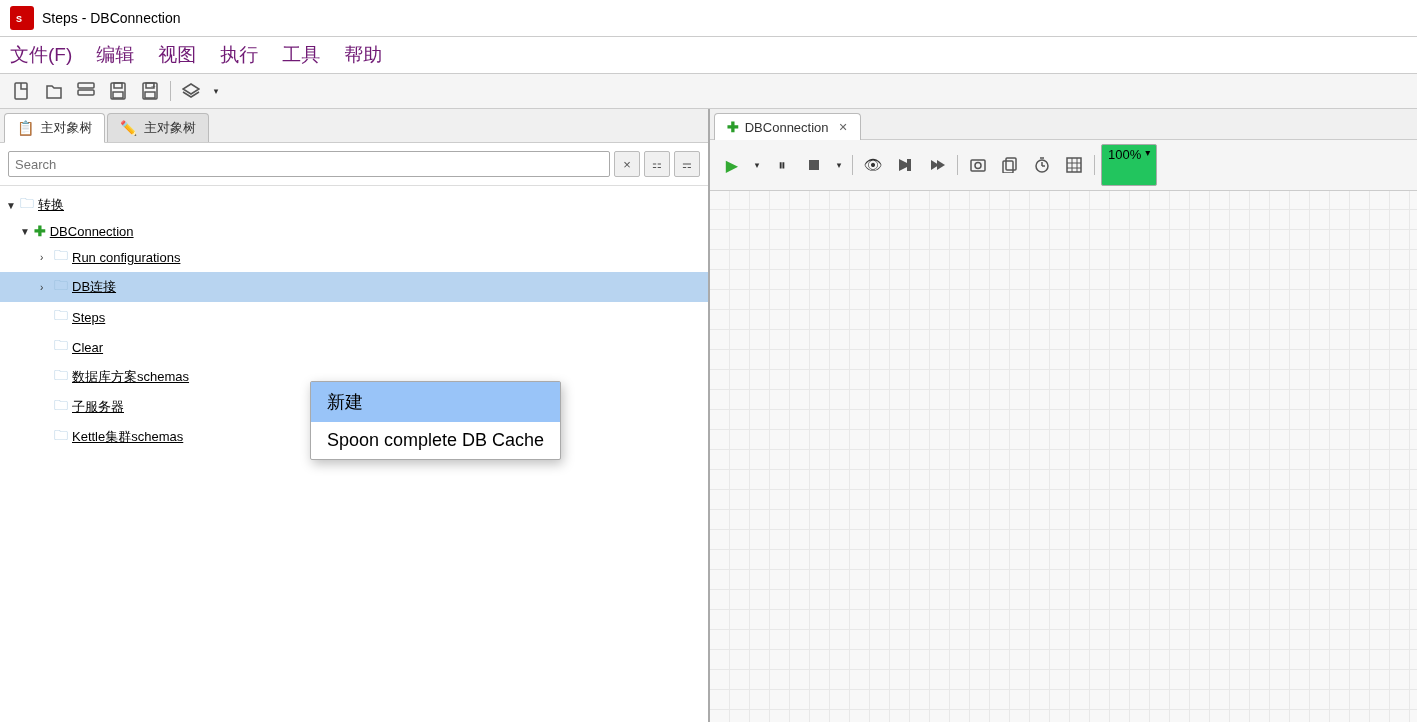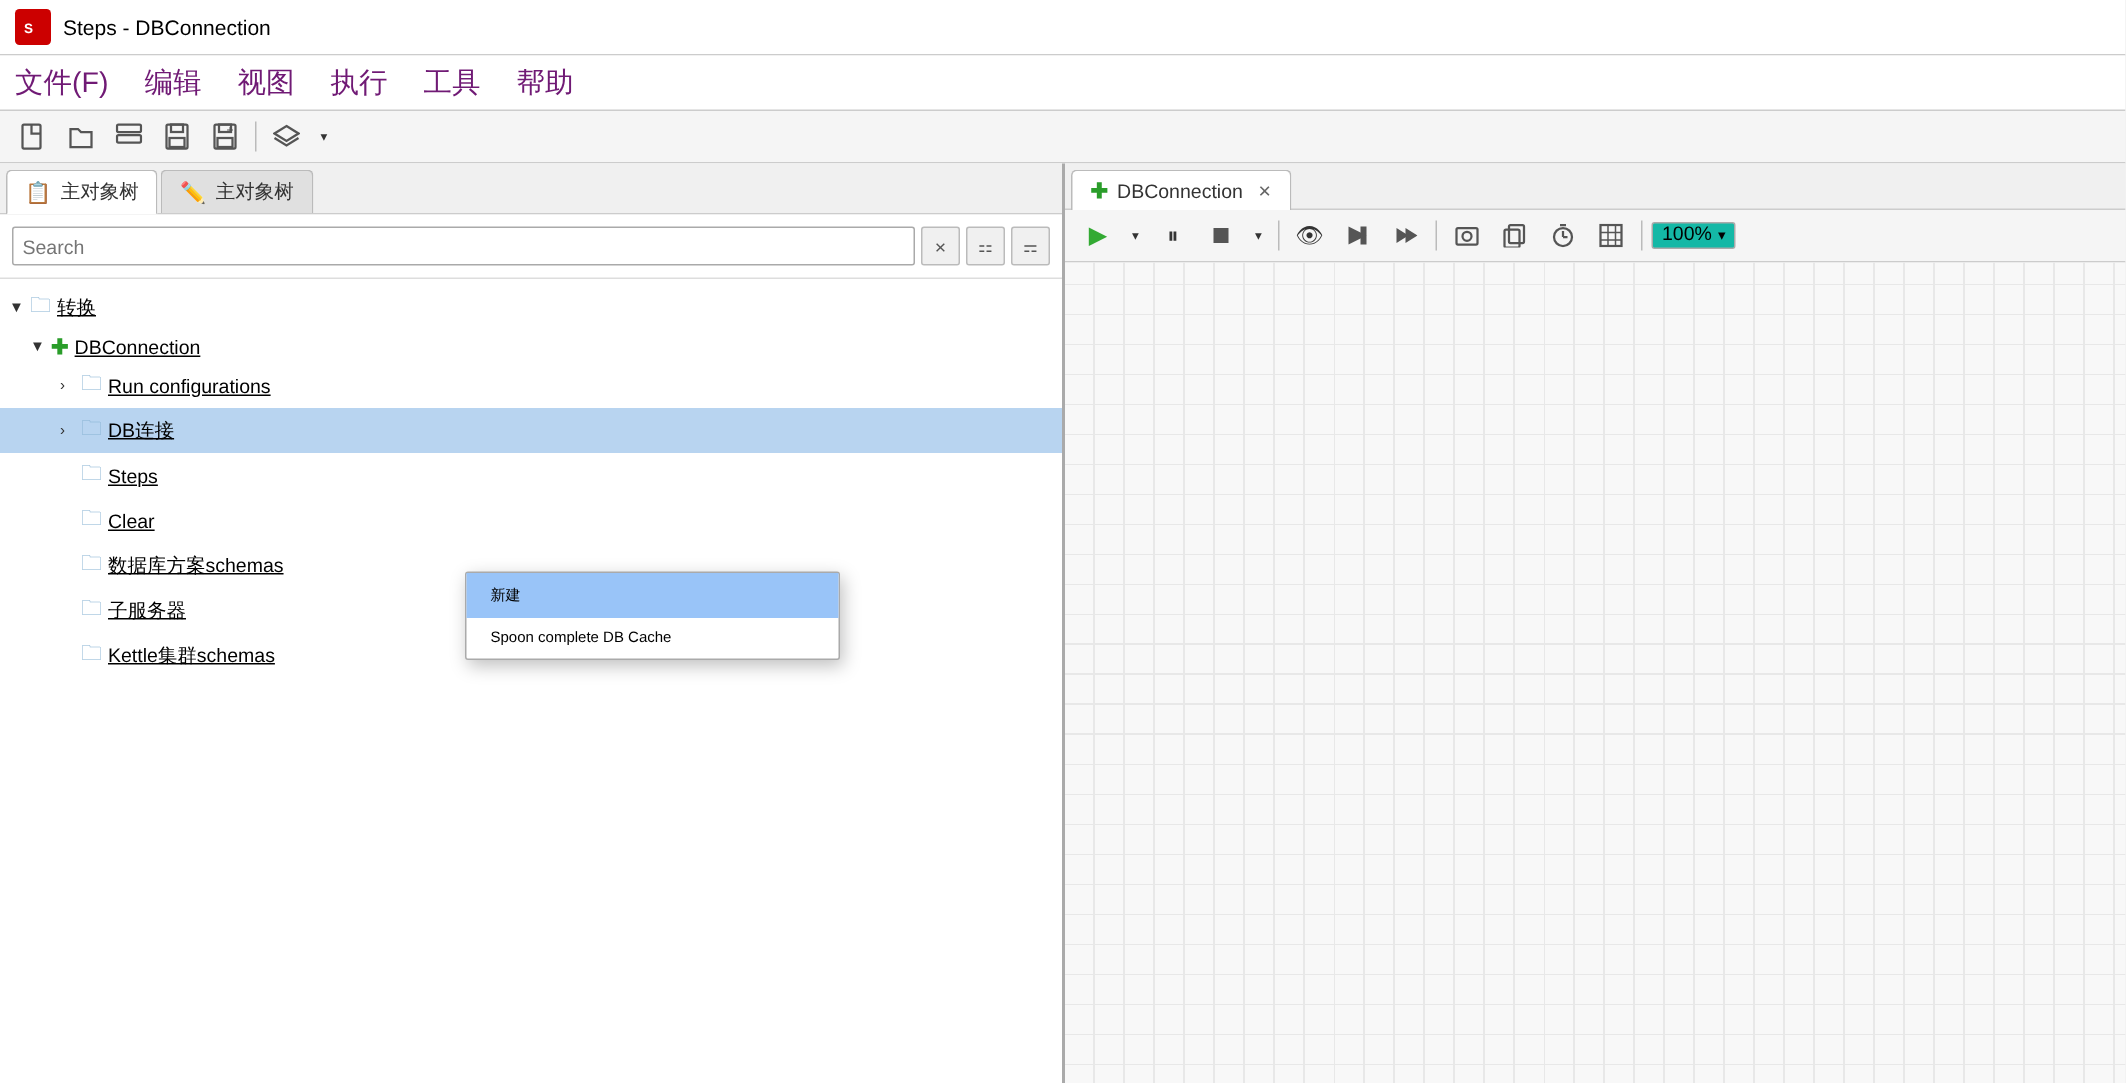--- a/index.html
+++ b/index.html
@@ -194,21 +194,21 @@
       left: 310px;
       background: #fff;
       border: 1px solid #aaa;
       box-shadow: 2px 4px 12px rgba(0,0,0,0.25);
       z-index: 100;
       min-width: 250px;
       border-radius: 2px;
     }
     .ctx-item {
       padding: 8px 16px;
-      font-size: 10px;
+      font-size: 18px;
       cursor: pointer;
       color: #000;
     }
     .ctx-item.ctx-highlighted {
       background: #99c4f8;
       color: #000;
     }
 
     
     #right-panel {
@@ -267,29 +267,29 @@
       background: transparent;
     }
     .rt-separator {
       width: 1px;
       height: 20px;
       background: #bbb;
       margin: 0 2px;
     }
     .rt-dropdown {
       display: flex;
-      align-items: flex-end;
+      align-items: flex-start;
       border: 1px solid #aaa;
       border-radius: 2px;
-      background: #14b8a6;
+      background: #22c55e;
       padding: 2px 6px;
       cursor: pointer;
       font-size: 13px;
       gap: 4px;
-      height: 18px;
+      height: 42px;
     }
 
     
     #right-canvas {
       flex: 1;
       background: #f8f8f8;
     }
   </style>
 </head>
 <body>

